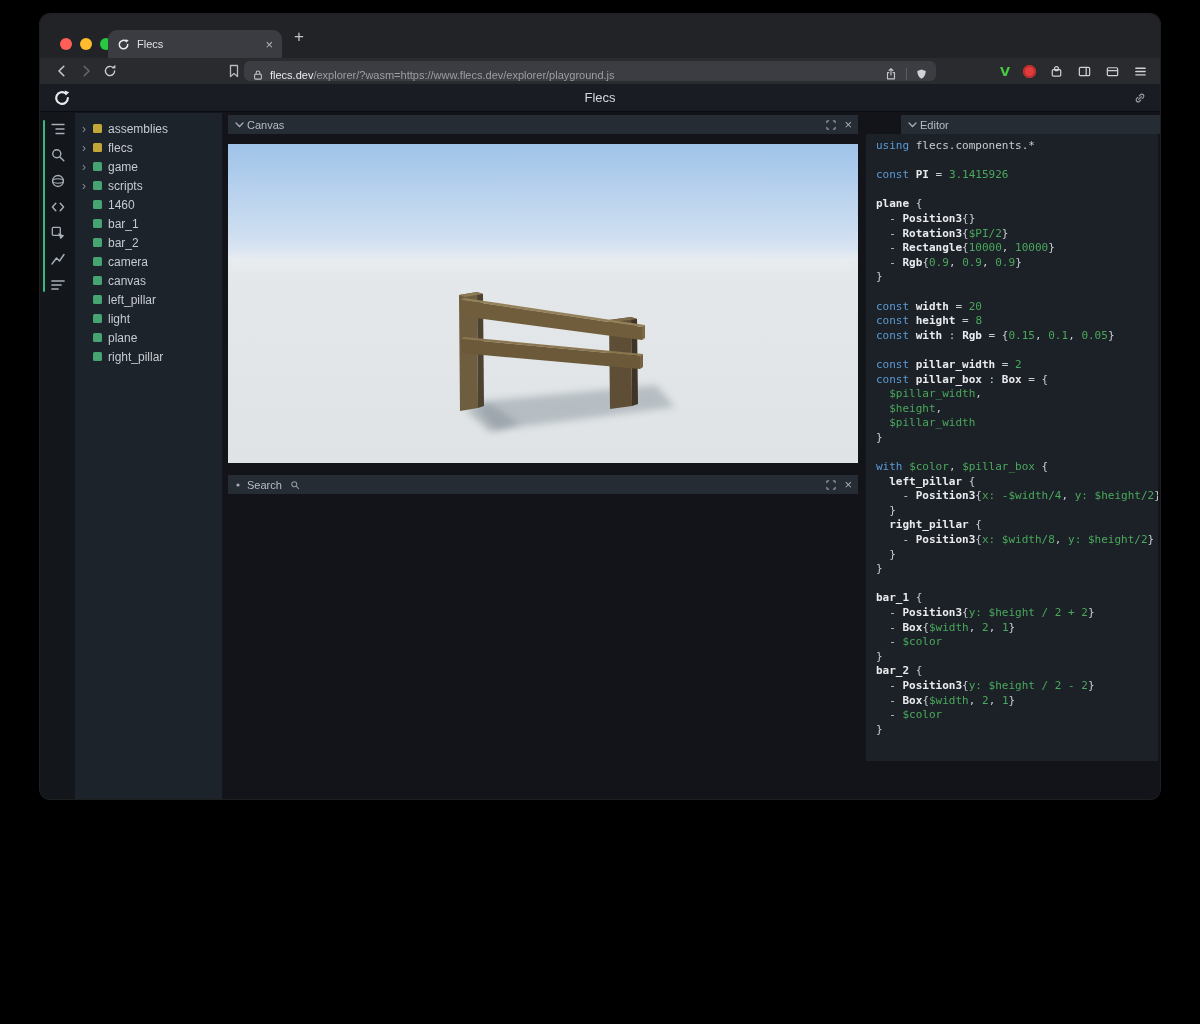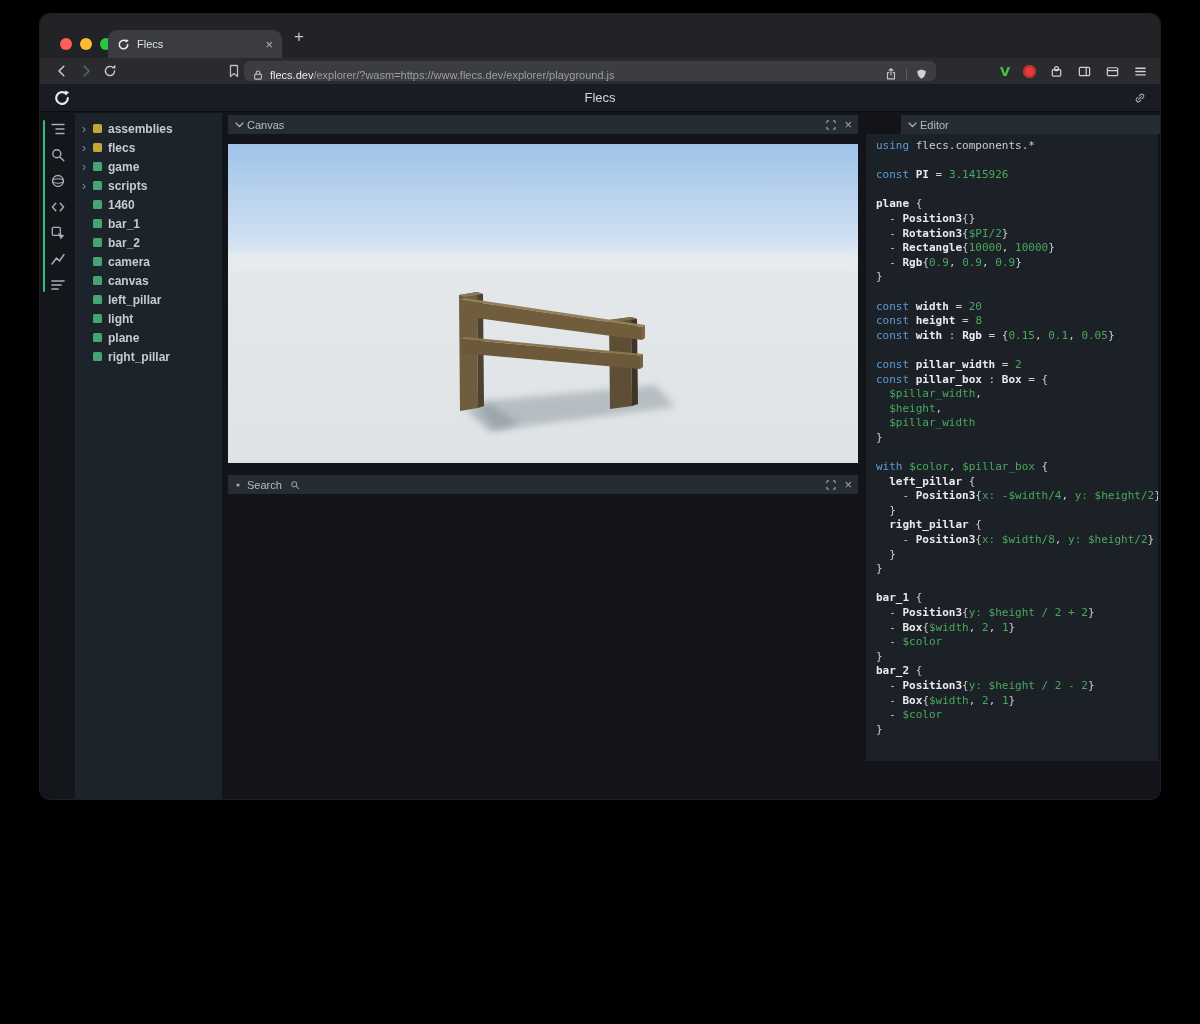--- a/index.html
+++ b/index.html
@@ -45,21 +45,21 @@
 
   .iconstrip { position:absolute; left:0; top:0; width:35px; height:100%; background:#13161b; }
   .accent-line { position:absolute; left:3px; top:7px; width:2px; height:172px; background:#36b87f; border-radius:1px; }
   .strip-icons { position:absolute; left:0; top:8px; width:35px; display:flex; flex-direction:column; align-items:center; gap:10px; }
   .strip-icons .sic { width:16px; height:16px; display:block; }
 
   .treepanel { position:absolute; left:35px; top:0; width:147px; height:100%; background:#1d232a; padding-top:6px; }
   .tree-item { height:19px; display:flex; align-items:center; padding-left:7px; font-size:12px; color:#c6cbd1; }
   .tree-caret { width:11px; color:#868d95; font-size:12px; line-height:1; }
   .tree-sq { width:9px; height:9px; border-radius:1.5px; margin-right:6px; flex:0 0 auto; }
-  .tree-label { white-space:nowrap;font-weight:bold; }
+  .tree-label { white-space:nowrap; }
 
   .panel-header { position:absolute; height:19px; background:#262c34; display:flex; align-items:center;
                   padding:0 6px; font-size:11px; color:#b6bcc4; }
   .ph-caret { width:11px; height:8px; margin-right:2px; }
   .ph-title { margin-right:4px; }
   .ph-spacer { flex:1; }
   .ph-btn { width:12px; height:12px; margin-left:7px; display:flex; align-items:center; justify-content:center; }
   .ph-x { color:#a7adb5; font-size:13px; line-height:1; margin-left:7px; }
 
   #canvas-header { left:188px; top:2px;  width:630px; }

